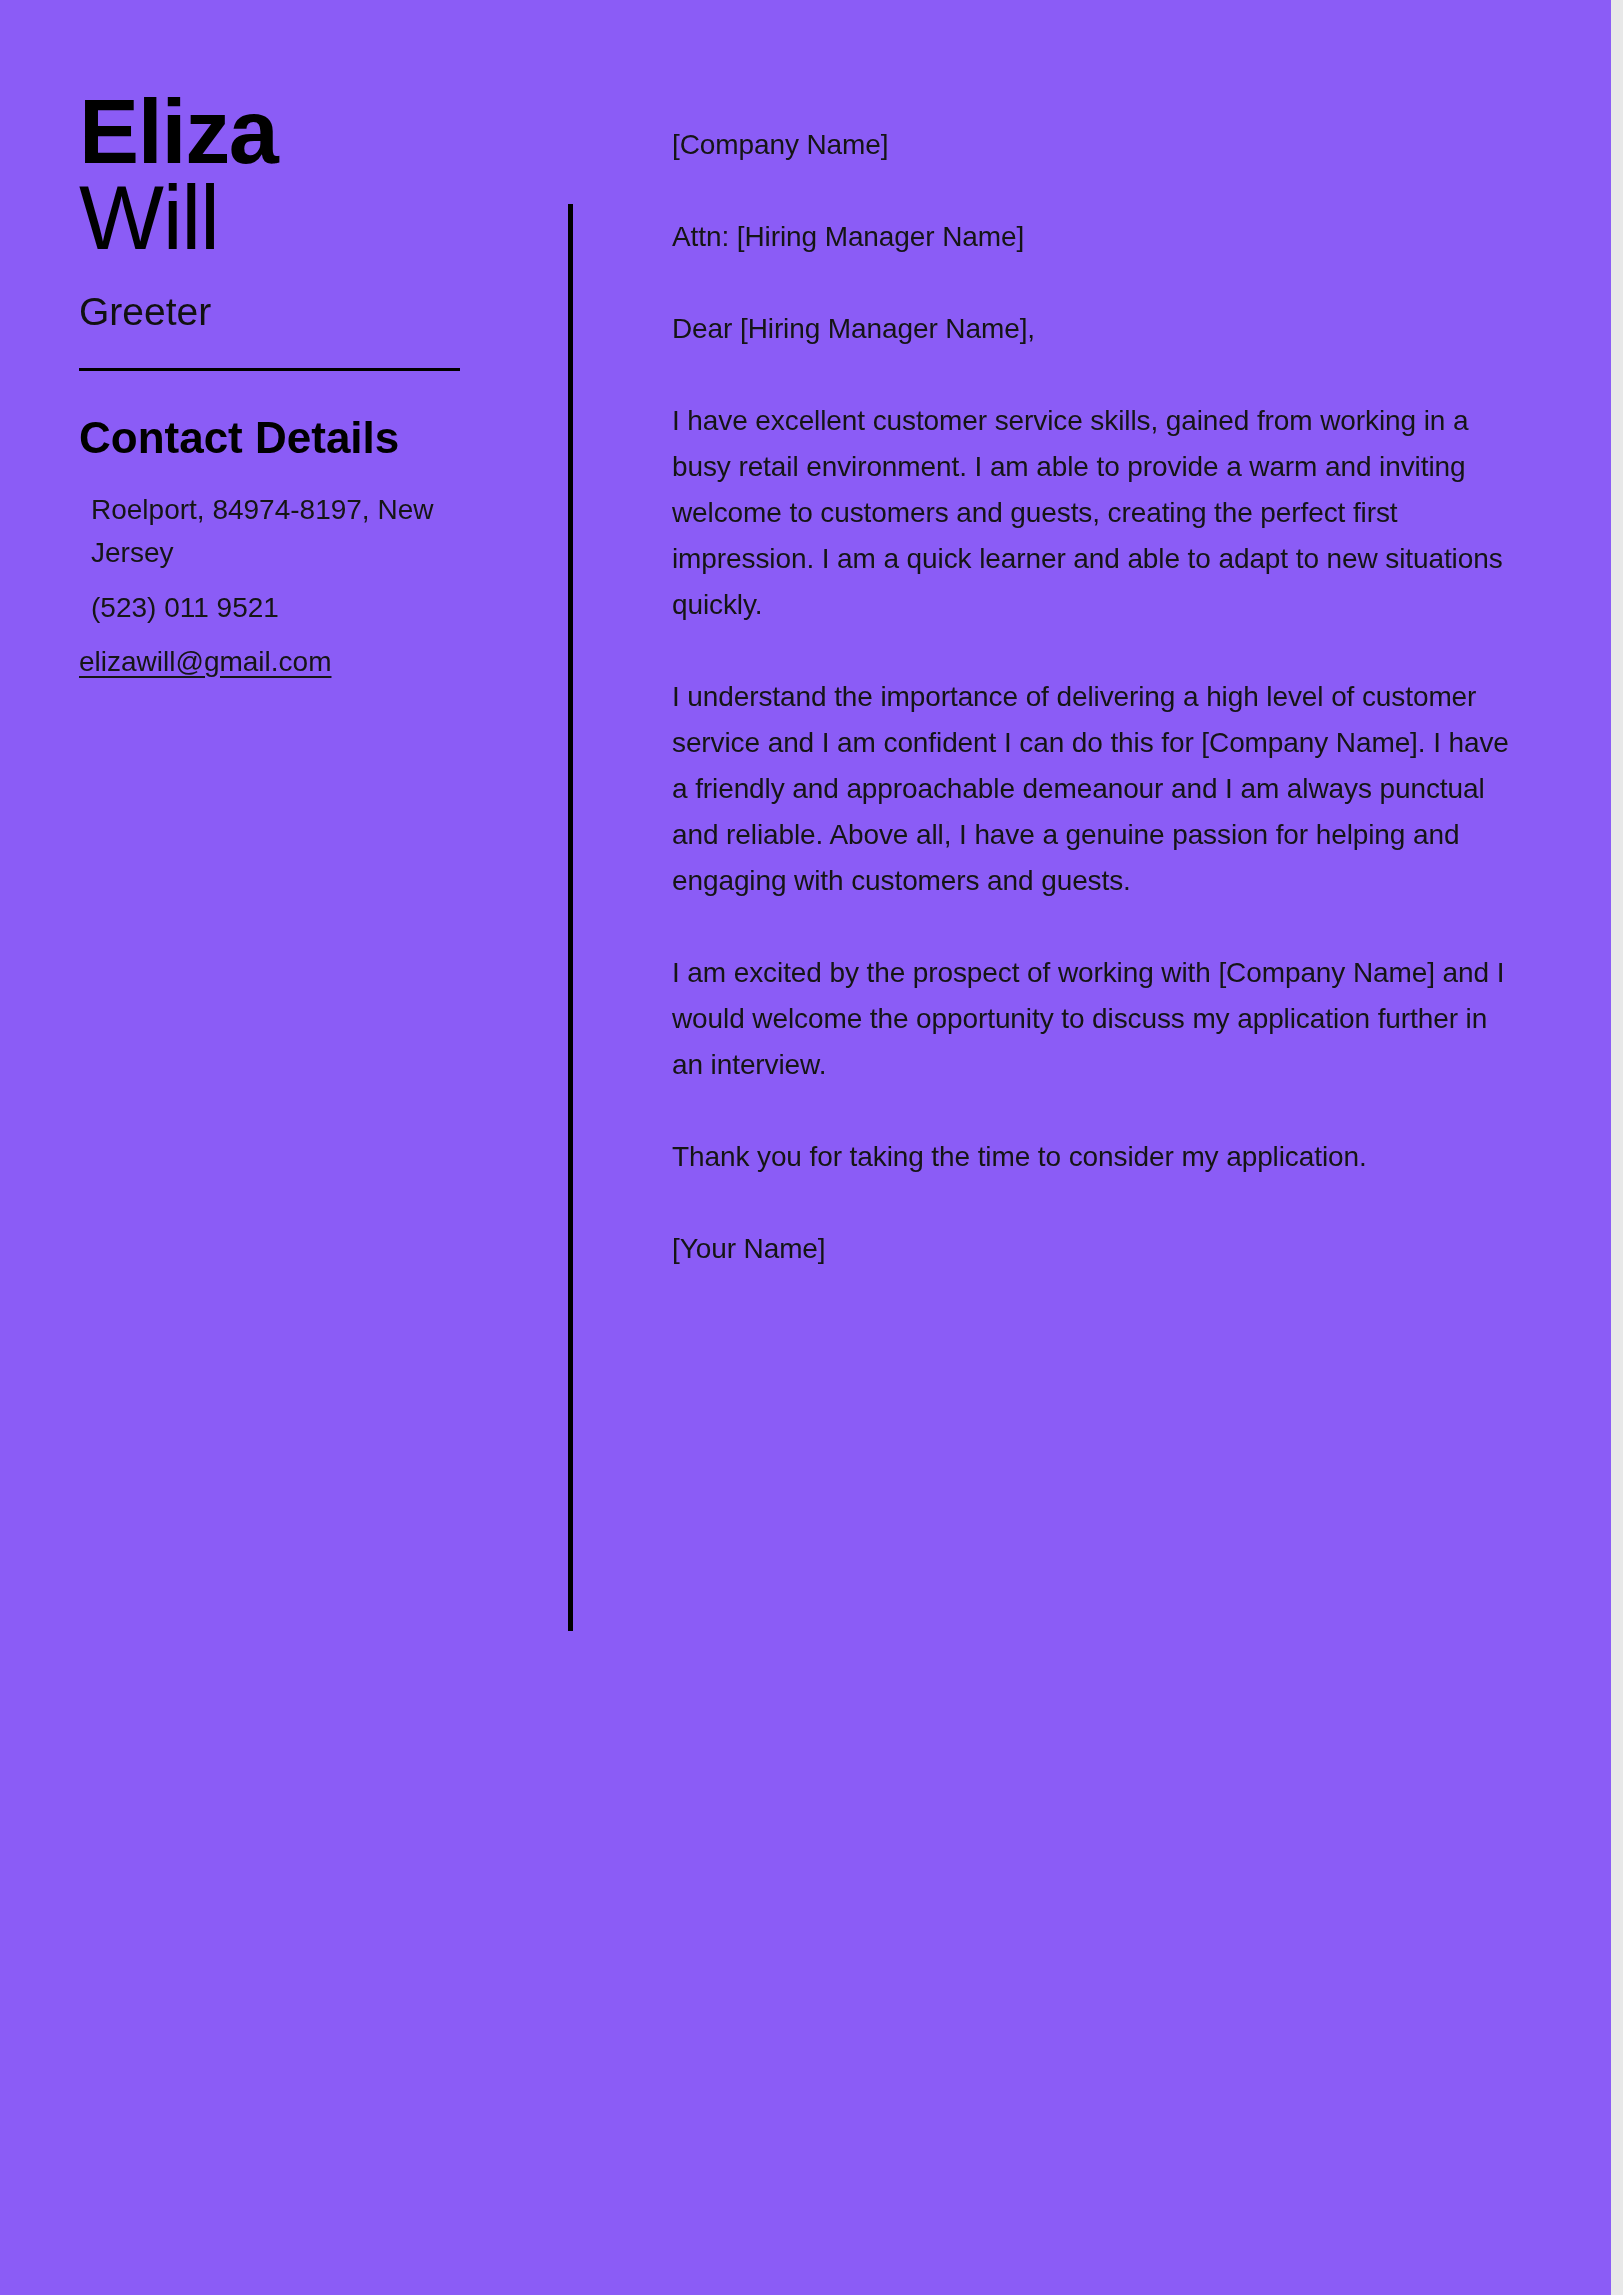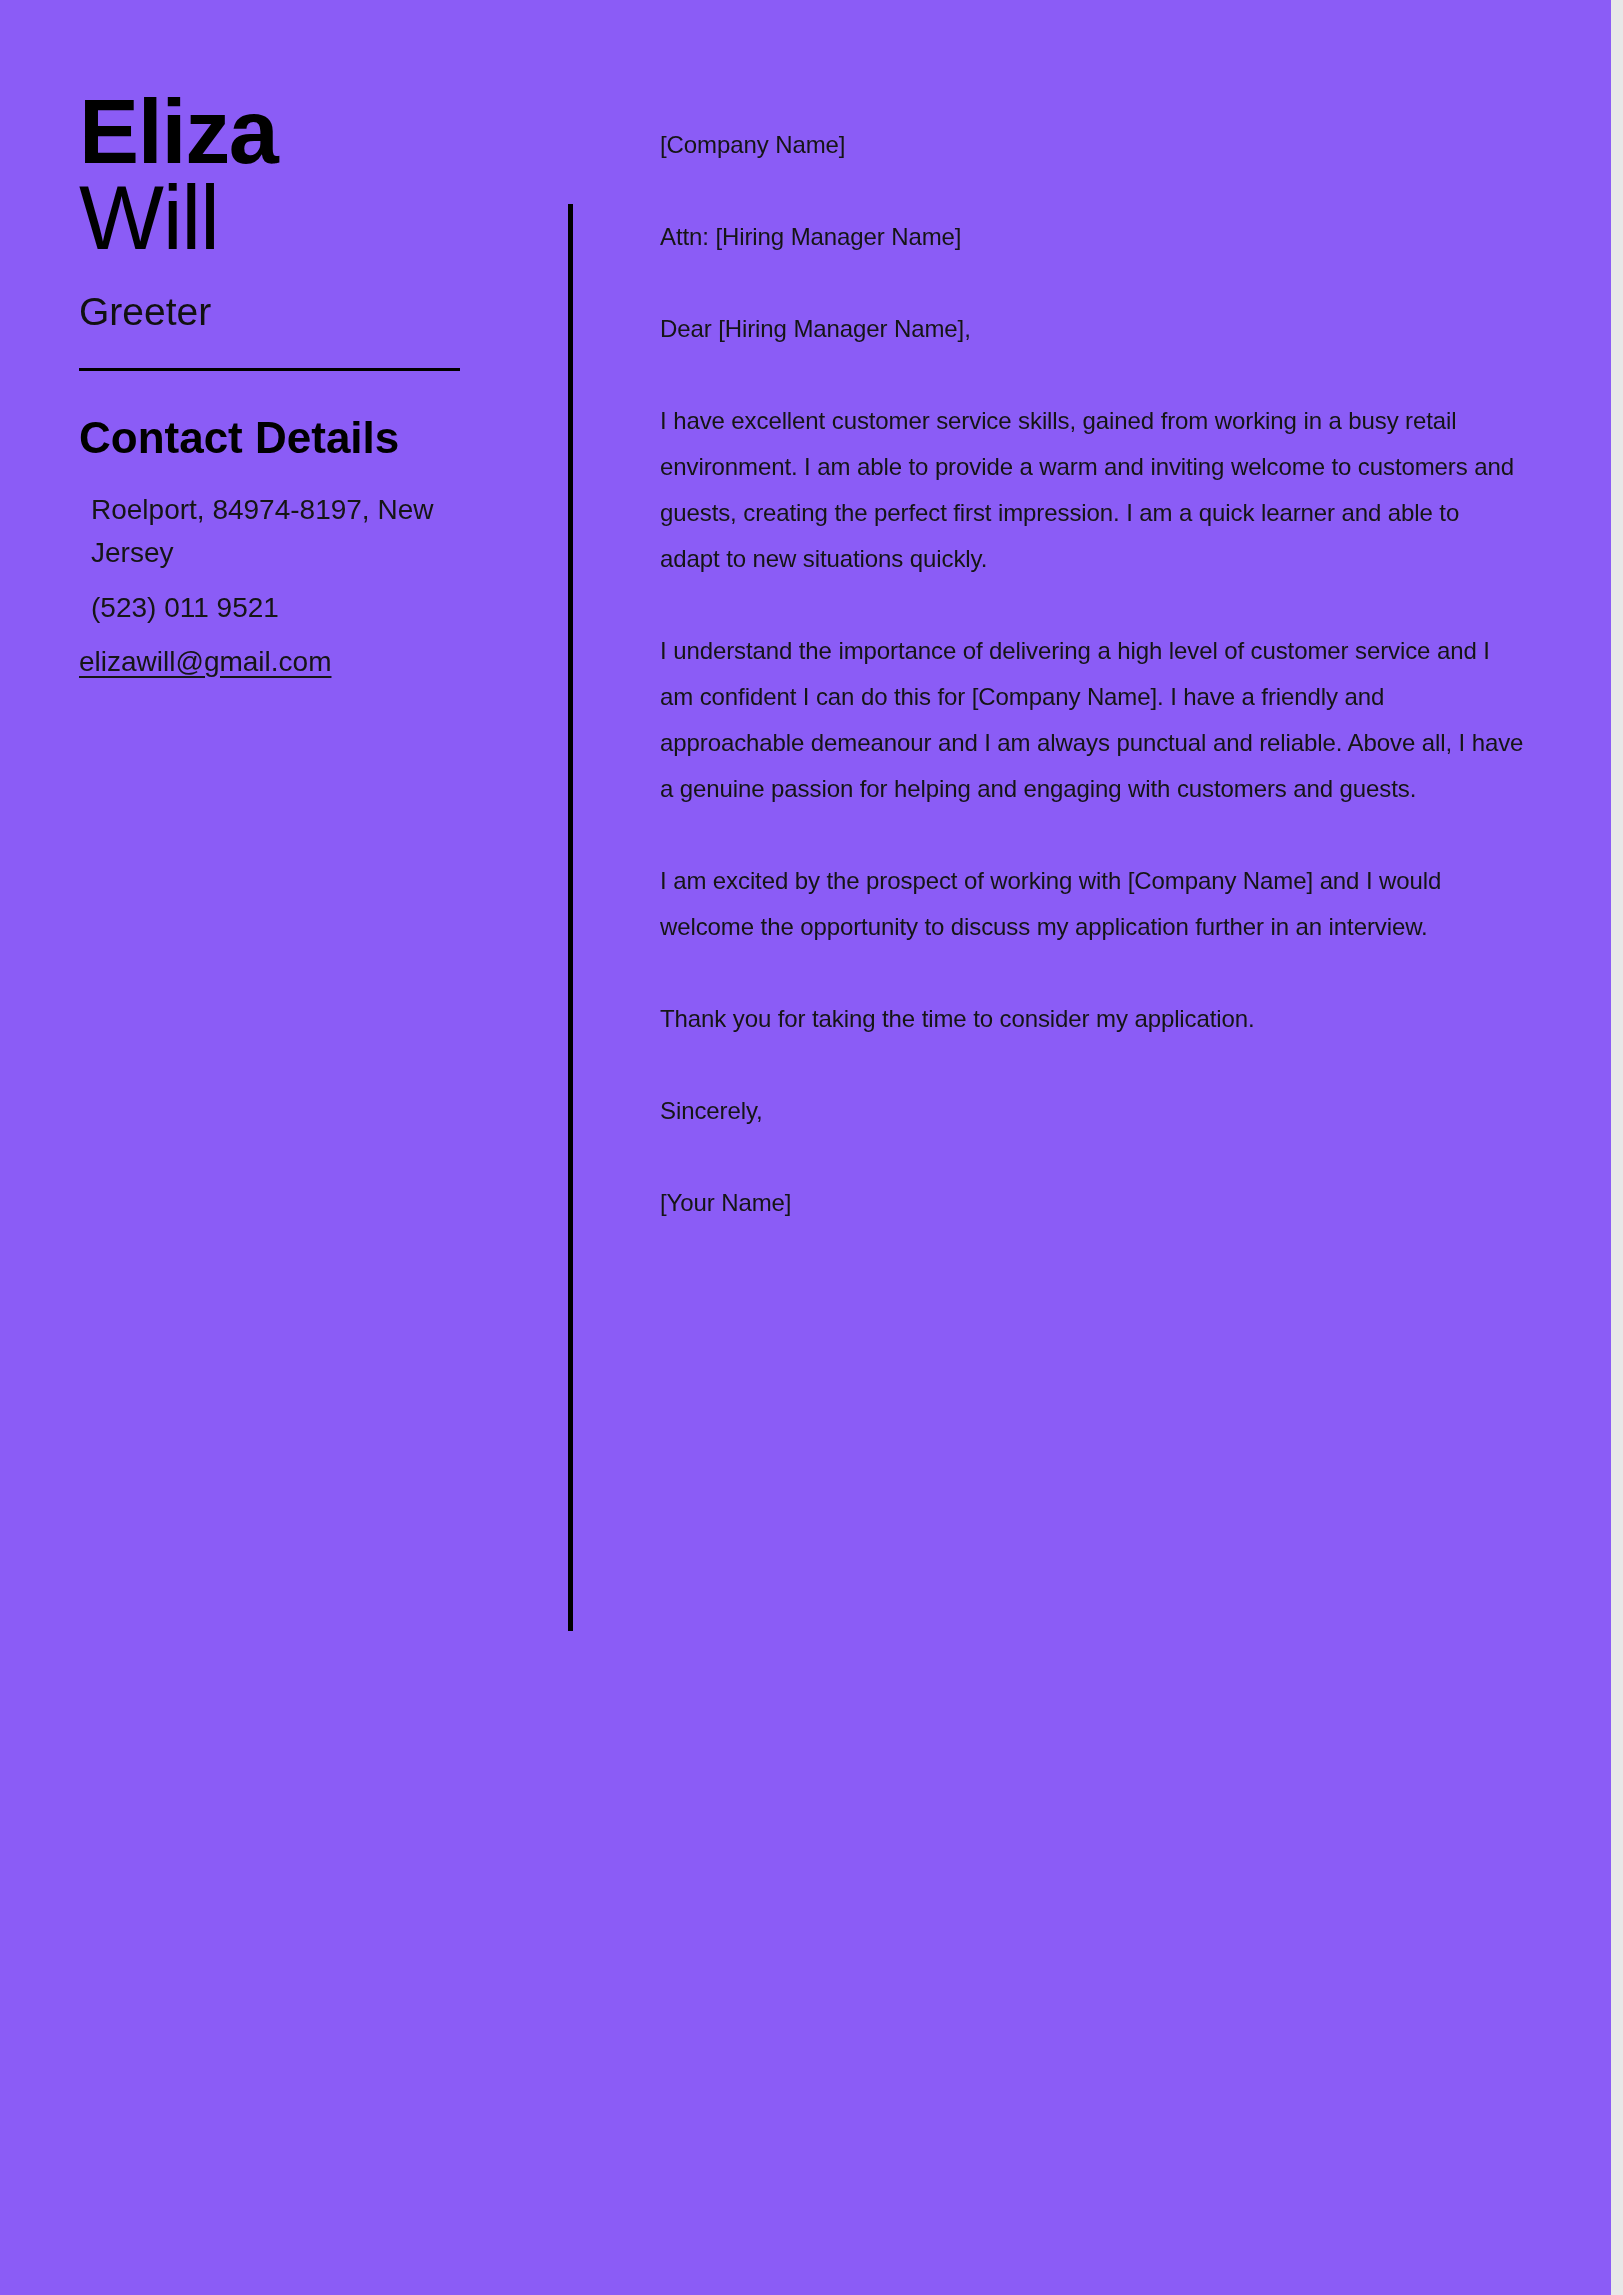--- a/index.html
+++ b/index.html
@@ -84,22 +84,22 @@
   }
 
   
   .letter {
     position: absolute;
     left: 660px;
     top: 122px;
     width: 864px;
   }
   .letter p {
-    margin: 0 0 46px 0;
-    font-size: 24px;
+    margin: 0 0 46px 12px;
+    font-size: 28px;
     line-height: 46px;
     letter-spacing: -0.1px;
     color: #151515;
   }
 </style>
 </head>
 <body>
 
 <div class="page">
 
@@ -119,18 +119,17 @@
   <div class="vdivider"></div>
 
   <main class="letter">
     <p>[Company Name]</p>
     <p>Attn: [Hiring Manager Name]</p>
     <p>Dear [Hiring Manager Name],</p>
     <p>I have excellent customer service skills, gained from working in a busy retail environment. I am able to provide a warm and inviting welcome to customers and guests, creating the perfect first impression. I am a quick learner and able to adapt to new situations quickly.</p>
     <p>I understand the importance of delivering a high level of customer service and I am confident I can do this for [Company Name]. I have a friendly and approachable demeanour and I am always punctual and reliable. Above all, I have a genuine passion for helping and engaging with customers and guests.</p>
     <p>I am excited by the prospect of working with [Company Name] and I would welcome the opportunity to discuss my application further in an interview.</p>
     <p>Thank you for taking the time to consider my application.</p>
-    <p>Sincerely,</p>
     <p>[Your Name]</p>
   </main>
 
 </div>
 
 
 </body></html>

